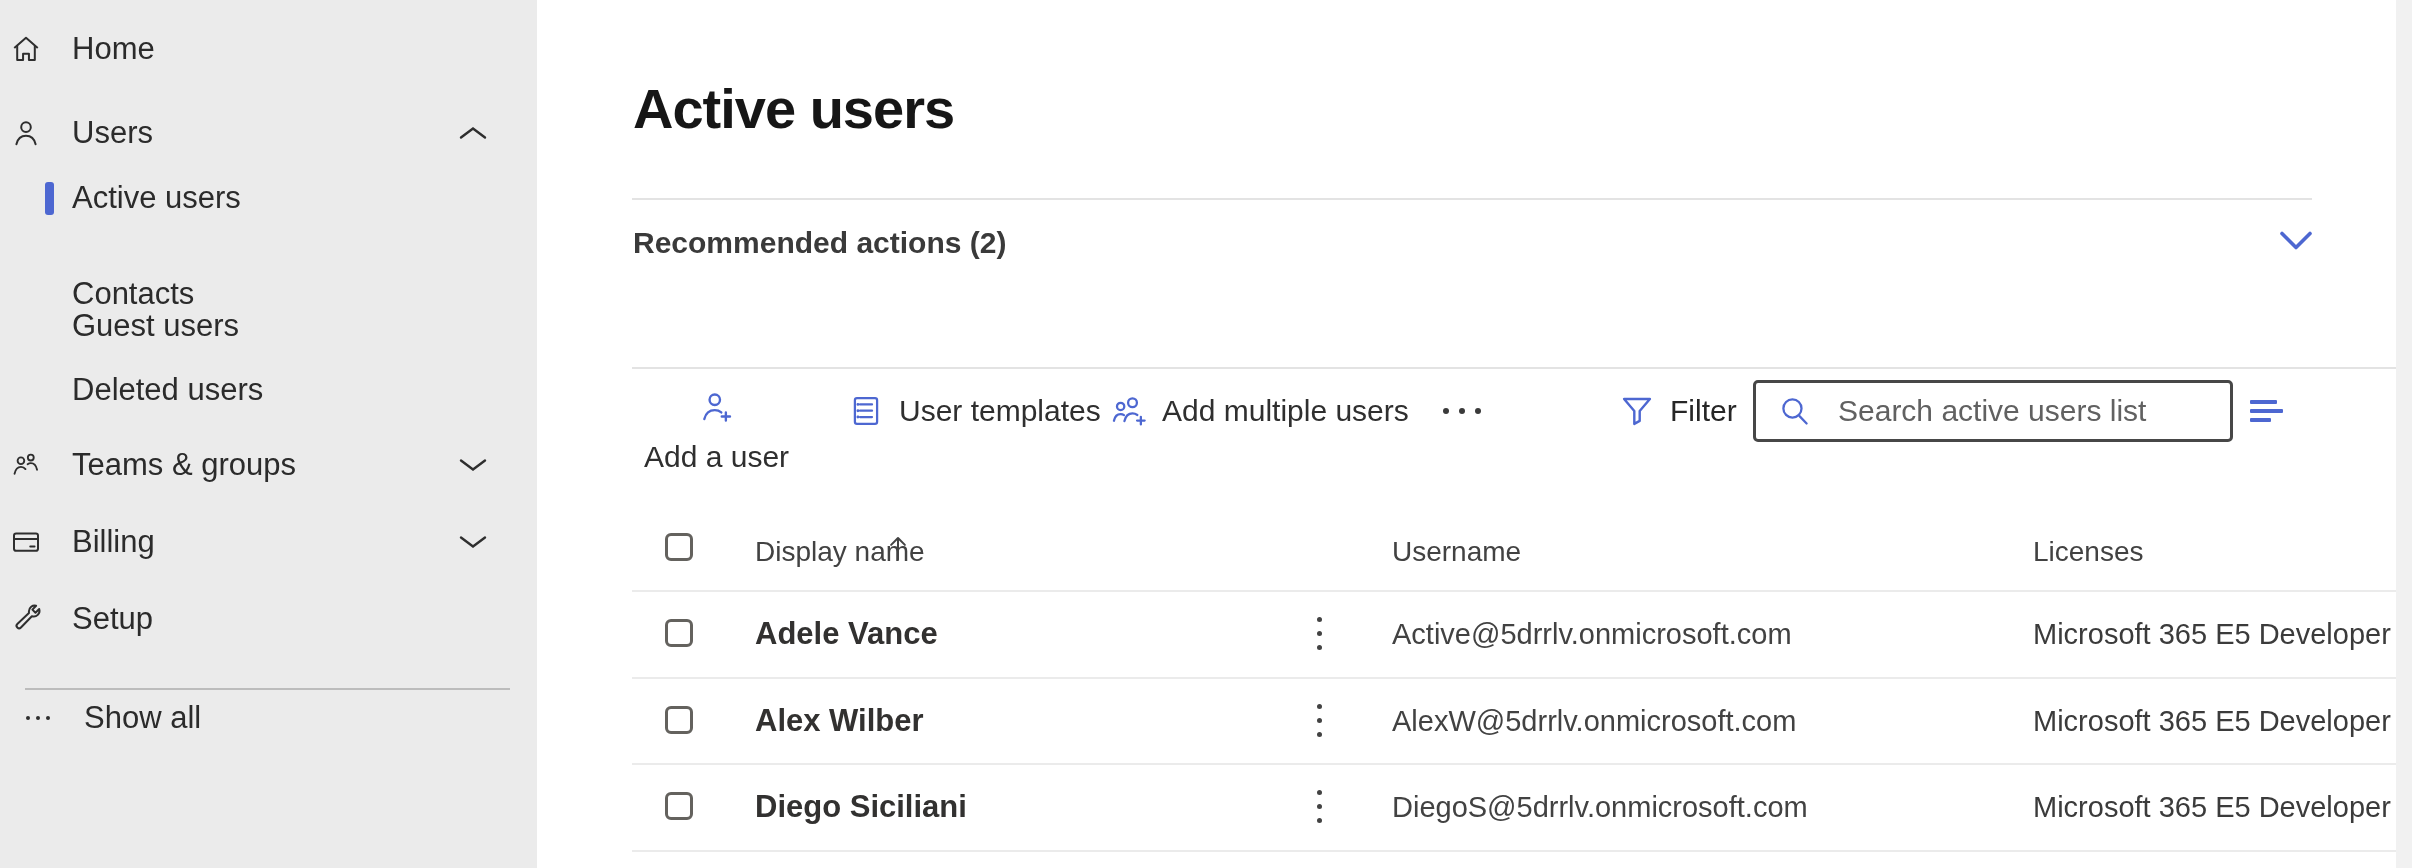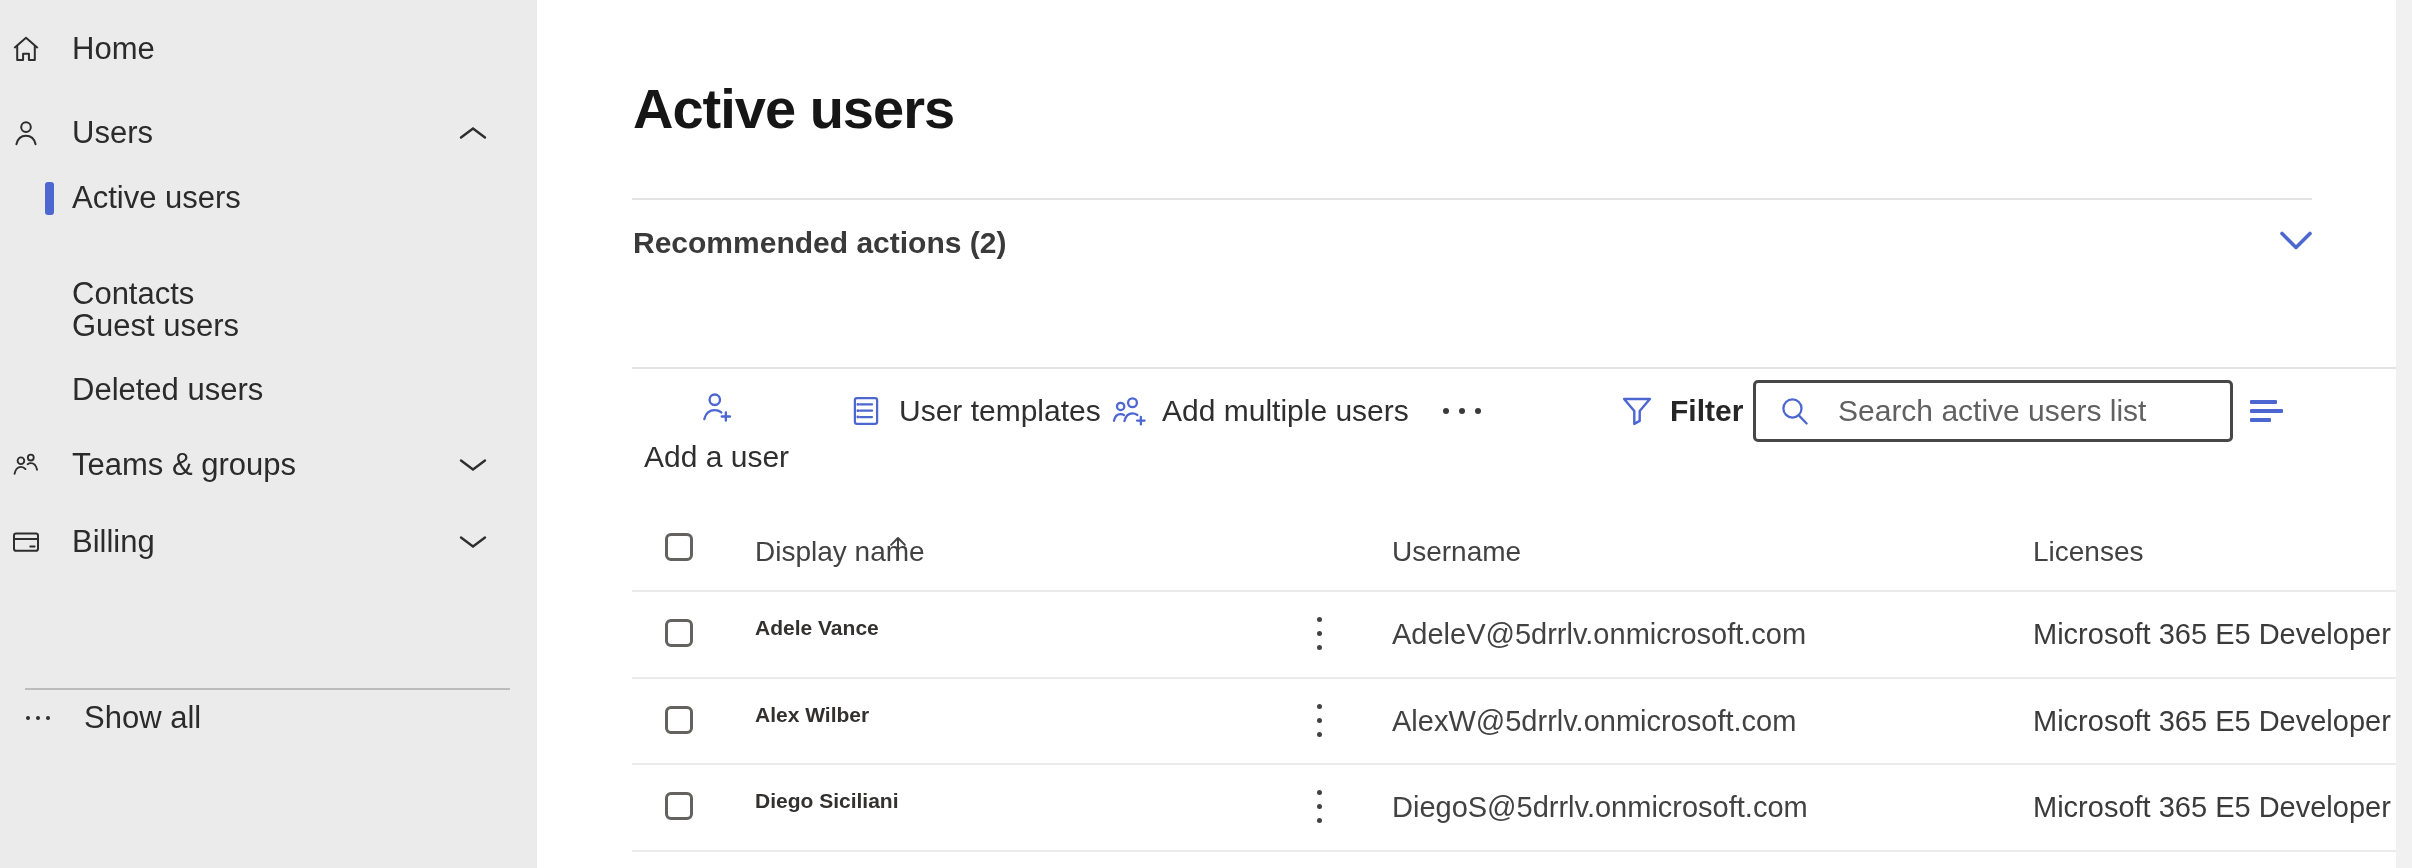--- a/index.html
+++ b/index.html
@@ -23,34 +23,34 @@
   .div2{left:632px;top:367px;width:1764px;}
   .rec-heading{position:absolute;left:633px;top:226px;font-size:30px;font-weight:bold;color:#3a3a3a;}
   .rec-chevron{position:absolute;left:2278px;top:228px;width:36px;height:26px;color:#4d67d1;cursor:pointer;}
   
   .tool-btn{position:absolute;top:388px;height:46px;display:flex;align-items:center;gap:14px;cursor:pointer;}
   .tool-btn .ticon{width:38px;height:38px;color:#4d67d1;display:flex;align-items:center;justify-content:center;}
   .tool-btn .tlabel{font-size:30px;color:#2f2f2f;white-space:nowrap;}
   .more-dots{position:absolute;left:1437px;top:388px;width:50px;height:46px;display:flex;align-items:center;justify-content:center;gap:10px;cursor:pointer;}
   .more-dots i{width:6px;height:6px;border-radius:50%;background:#3a3a3a;}
   .filter-btn{left:1618px;}
-  .filter-btn .tlabel{font-weight:bold;color:#262626;}
+  .filter-btn .tlabel{font-weight:normal;color:#262626;}
   .searchbox{position:absolute;left:1753px;top:380px;width:480px;height:62px;border:3px solid #474747;border-radius:5px;background:#fff;display:flex;align-items:center;box-sizing:border-box;}
   .searchbox .sicon{margin-left:22px;width:34px;height:34px;color:#4d67d1;flex:0 0 auto;}
   .searchbox input{border:none;outline:none;background:transparent;font-family:Liberation Sans, sans-serif;font-size:30px;color:#3c3c3c;margin-left:24px;width:380px;}
   .searchbox input::placeholder{color:#616161;opacity:1;}
   .sort-btn{position:absolute;left:2250px;top:386px;width:46px;height:50px;display:flex;flex-direction:column;justify-content:center;gap:5px;cursor:pointer;}
   .sort-btn i{display:block;height:4px;background:#4d67d1;border-radius:1px;}
   .sl1{width:27px;} .sl2{width:33px;} .sl3{width:21px;}
   
   .checkbox{position:absolute;left:665px;width:28px;height:28px;border:3px solid #64625e;border-radius:6px;background:#fff;box-sizing:border-box;cursor:pointer;}
   .th-label{position:absolute;font-size:28px;color:#424242;white-space:nowrap;cursor:pointer;}
   .sort-arrow{position:absolute;left:885px;top:533px;width:26px;height:30px;color:#424242;}
   .row-div{left:632px;width:1764px;border-top:2px solid #ebebeb;}
-  .cell-name{position:absolute;left:755px;font-size:21px;font-weight:bold;color:#323130;white-space:nowrap;cursor:pointer;}
+  .cell-name{position:absolute;left:755px;font-size:31px;font-weight:bold;color:#323130;white-space:nowrap;cursor:pointer;}
   .cell-user{position:absolute;left:1392px;font-size:29px;color:#424242;white-space:nowrap;}
   .cell-lic{position:absolute;left:2033px;width:362px;font-size:29px;color:#3b3b3b;white-space:nowrap;overflow:hidden;}
   .kebab{position:absolute;left:1304px;width:30px;height:44px;display:flex;flex-direction:column;align-items:center;justify-content:center;gap:9px;cursor:pointer;}
   .kebab i{width:5px;height:5px;border-radius:50%;background:#424242;}
   
   .scrollbar{position:absolute;right:0;top:0;width:16px;height:868px;background:#f1f1f1;cursor:pointer;}
   svg{display:block;}
 </style>
 </head>
 <body>
@@ -128,20 +128,28 @@
           </svg>
       </span>
       <span class="nlabel">Billing</span>
       <span class="nchevron">
         <svg width="30" height="18" viewBox="0 0 30 18" fill="none" stroke="currentColor" stroke-width="2.4" stroke-linecap="round">
             <path d="M3 4.5 15 13.5l12-9"></path>
           </svg>
       </span>
     </div>
 
+    <div class="nav-item" style="top:597px;">
+      <span class="nicon">
+        <svg width="32" height="32" viewBox="0 0 24 24" fill="none" stroke="currentColor" stroke-width="1.5" stroke-linejoin="round">
+            <path d="M14.2 6.2a4.3 4.3 0 0 1 5.4-4.1L16.8 5l2.3 2.3 2.8-2.8a4.3 4.3 0 0 1-5.5 5.4l-8.2 8.5a1.9 1.9 0 0 1-2.7-2.7l8.7-8.2z"></path>
+          </svg>
+      </span>
+      <span class="nlabel">Setup</span>
+    </div>
 
     <div class="side-divider"></div>
 
     <div class="nav-item" style="top:696px;margin-left:12px;">
       <span class="nicon">
         <svg width="32" height="32" viewBox="0 0 24 24" fill="currentColor">
             <circle cx="4.5" cy="12" r="1.5"></circle>
             <circle cx="12" cy="12" r="1.5"></circle>
             <circle cx="19.5" cy="12" r="1.5"></circle>
           </svg>
@@ -249,21 +257,21 @@
   <div class="hdiv row-div" style="top:590px;"></div>
 
   <div>
     <div class="checkbox" style="top:619px;"></div>
     <span class="cell-name" style="top:616px;">Adele Vance</span>
     <span class="kebab" style="top:611px;">
         <i></i>
         <i></i>
         <i></i>
       </span>
-    <span class="cell-user" style="top:618px;">AdeleV@5drrlv.onmicrosoft.com</span>
+    <span class="cell-user" style="top:618px;">Active@5drrlv.onmicrosoft.com</span>
     <span class="cell-lic" style="top:618px;">Microsoft 365 E5 Developer (withou</span>
   </div>
   <div class="hdiv row-div" style="top:677px;"></div>
 
   <div>
     <div class="checkbox" style="top:706px;"></div>
     <span class="cell-name" style="top:703px;">Alex Wilber</span>
     <span class="kebab" style="top:698px;">
         <i></i>
         <i></i>

